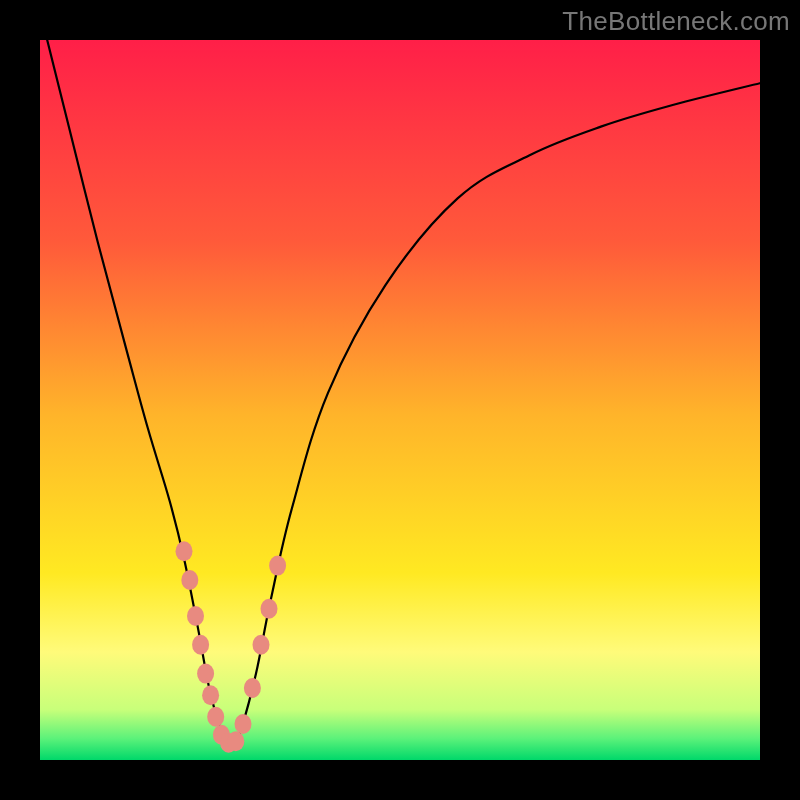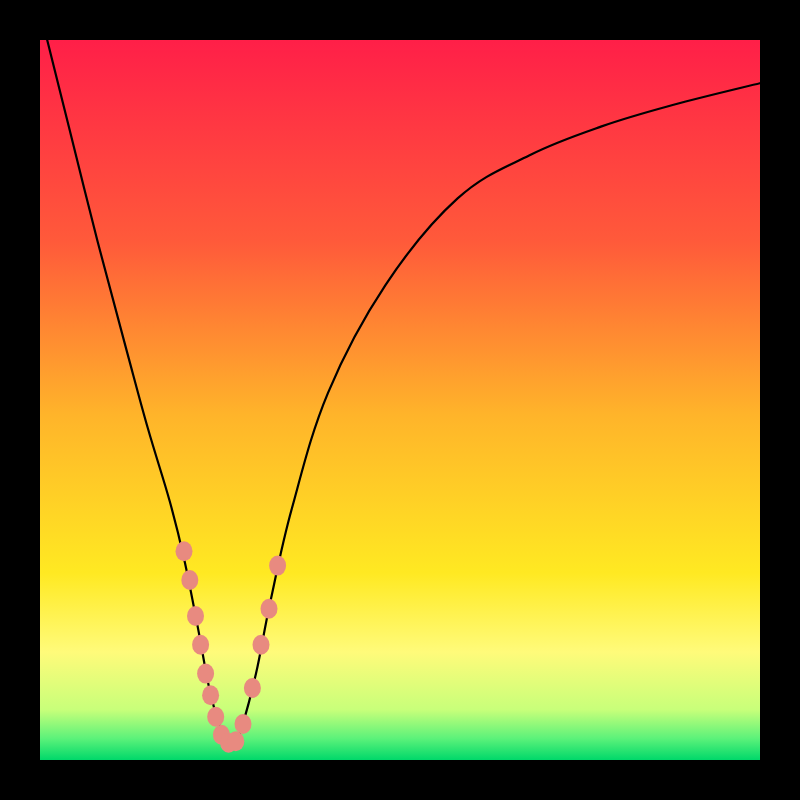--- a/index.html
+++ b/index.html
@@ -81,13 +81,14 @@
           <ellipse cx="188.6" cy="702.7" rx="8.5" ry="10" fill="#e88a80"></ellipse>
           <ellipse cx="195.8" cy="701.3" rx="8.5" ry="10" fill="#e88a80"></ellipse>
           <ellipse cx="203.0" cy="684.0" rx="8.5" ry="10" fill="#e88a80"></ellipse>
           <ellipse cx="212.4" cy="648.0" rx="8.5" ry="10" fill="#e88a80"></ellipse>
           <ellipse cx="221.0" cy="604.8" rx="8.5" ry="10" fill="#e88a80"></ellipse>
           <ellipse cx="229.0" cy="568.8" rx="8.5" ry="10" fill="#e88a80"></ellipse>
           <ellipse cx="237.6" cy="525.6" rx="8.5" ry="10" fill="#e88a80"></ellipse>
         </g>
     </svg>
   </div>
+  <div class="watermark">TheBottleneck.com</div>
 </div>
 
 </body></html>

